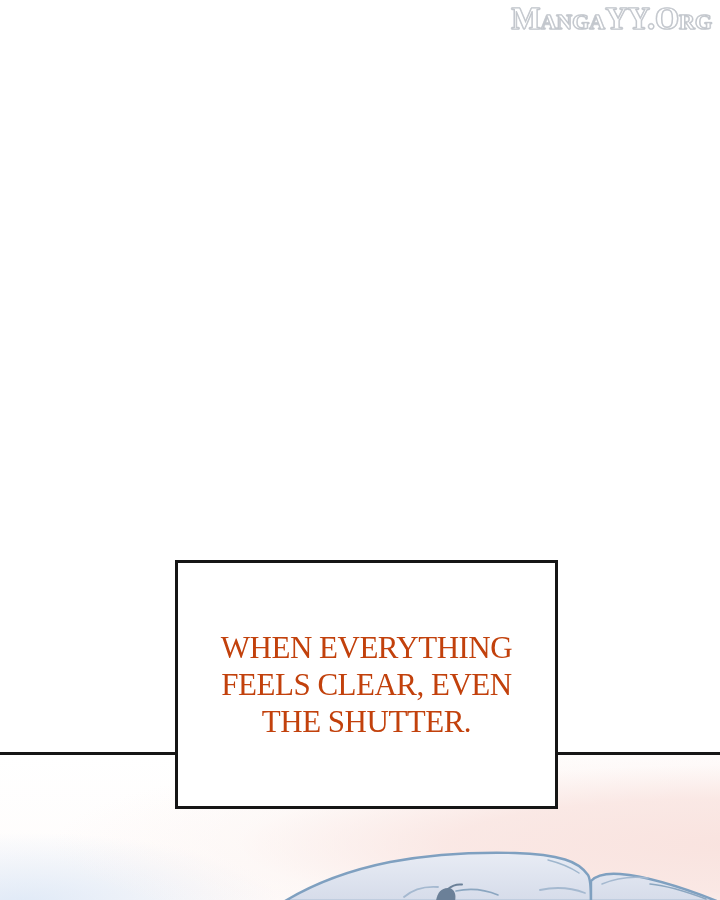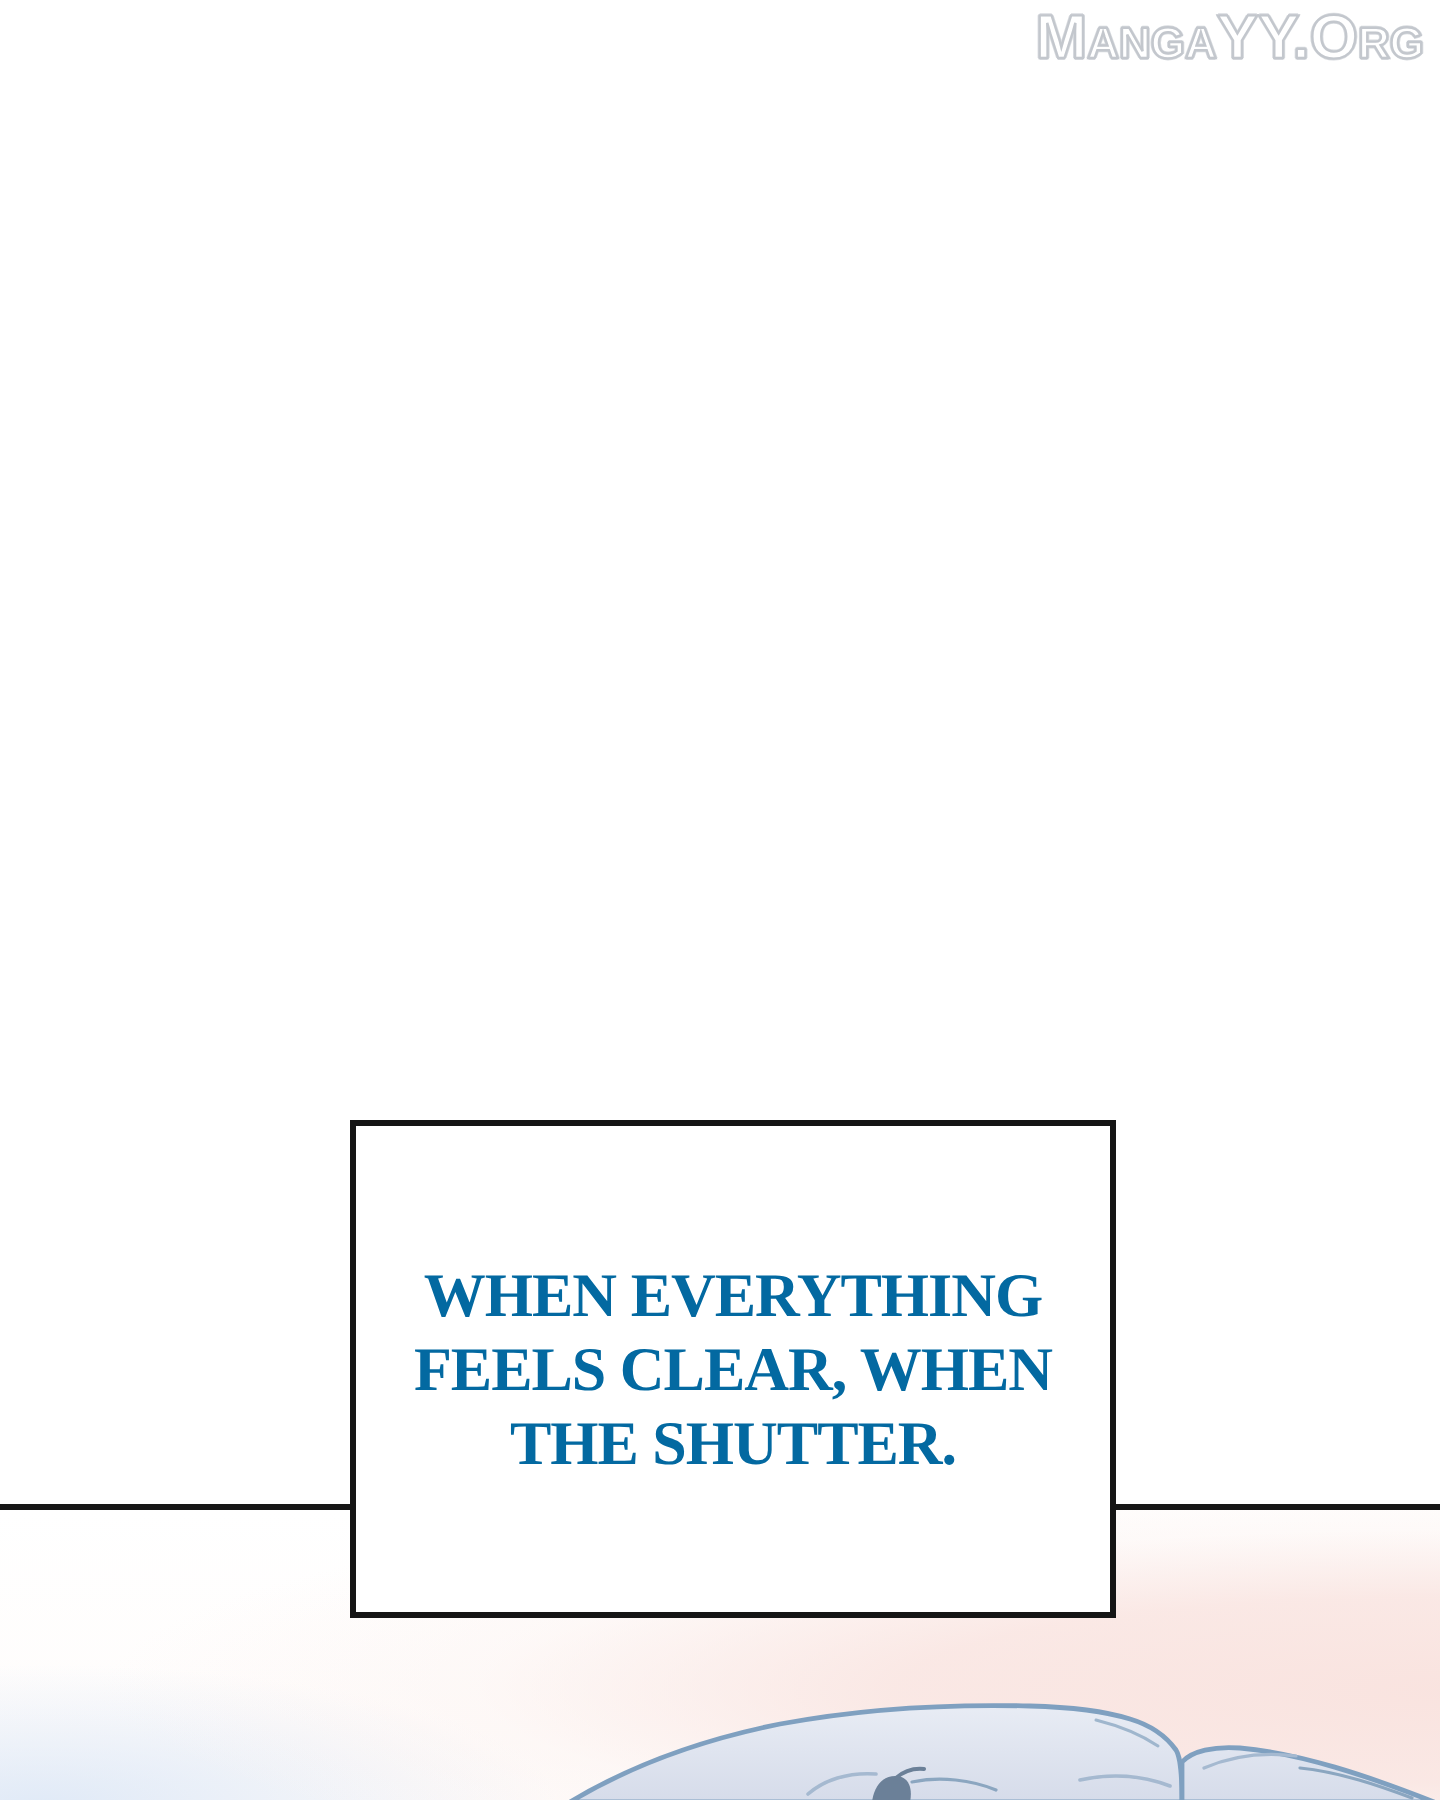--- a/index.html
+++ b/index.html
@@ -11,21 +11,21 @@
     height: 900px;
     background: #ffffff;
     font-family: "Liberation Sans", sans-serif;
   }
 
   
   .watermark {
     position: absolute;
     top: 1px;
     right: 8px;
-    font-family: Liberation Sans, sans-serif;
+    font-family: Liberation Serif, serif;
     font-weight: bold;
     font-variant: small-caps;
     font-size: 31px;
     letter-spacing: 0px;
     color: #ffffff;
     -webkit-text-stroke: 1.2px #c3c7cd;
     text-shadow:
       1px 0 0 #d9dce0, -1px 0 0 #d9dce0,
       0 1px 0 #d9dce0, 0 -1px 0 #d9dce0;
     user-select: none;
@@ -79,25 +79,25 @@
     background: #ffffff;
     border: 3px solid #151515;
     display: flex;
     flex-direction: column;
     align-items: center;
     justify-content: center;
     text-align: center;
   }
   .speech-line {
     font-family: "Liberation Serif", "DejaVu Serif", serif;
-    font-weight: 700;
+    font-weight: 400;
     font-size: 31px;
     line-height: 37px;
     letter-spacing: -0.5px;
-    color: #0369a1;
+    color: #c2410c;
     white-space: nowrap;
   }
 </style>
 </head>
 <body>
 
 <div class="page">
 
   <div class="watermark">MangaYY.Org</div>
 
@@ -132,17 +132,17 @@
 
     <path d="M 602 884 C 616 878, 632 876, 648 878" fill="none" stroke="#a5b9d0" stroke-width="1.6" stroke-linecap="round"></path>
     <path d="M 650 884 C 670 886, 690 893, 706 899" fill="none" stroke="#8ba6c0" stroke-width="1.6" stroke-linecap="round"></path>
 
     <path d="M 436 901 C 437 893, 441.5 887.5, 448.5 888 C 454 888.5, 456.5 893.5, 455 901 Z" fill="#6b8098"></path>
     <path d="M 448 889 C 452 885.5, 457 884, 462 884.5" fill="none" stroke="#6b8098" stroke-width="2" stroke-linecap="round"></path>
   </svg>
 
   <div class="speech-box">
     <div class="speech-line">WHEN EVERYTHING</div>
-    <div class="speech-line">FEELS CLEAR, WHEN</div>
+    <div class="speech-line">FEELS CLEAR, EVEN</div>
     <div class="speech-line">THE SHUTTER.</div>
   </div>
 
 </div>
 
 </body></html>

